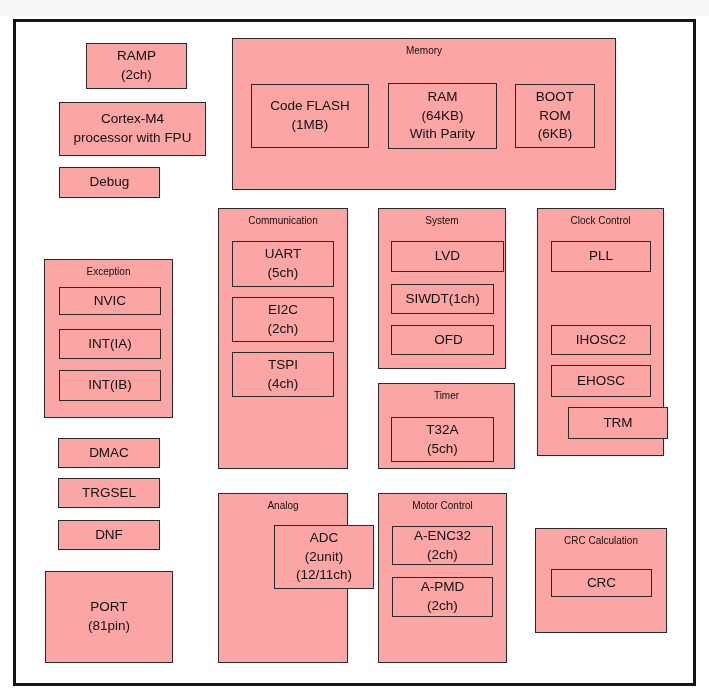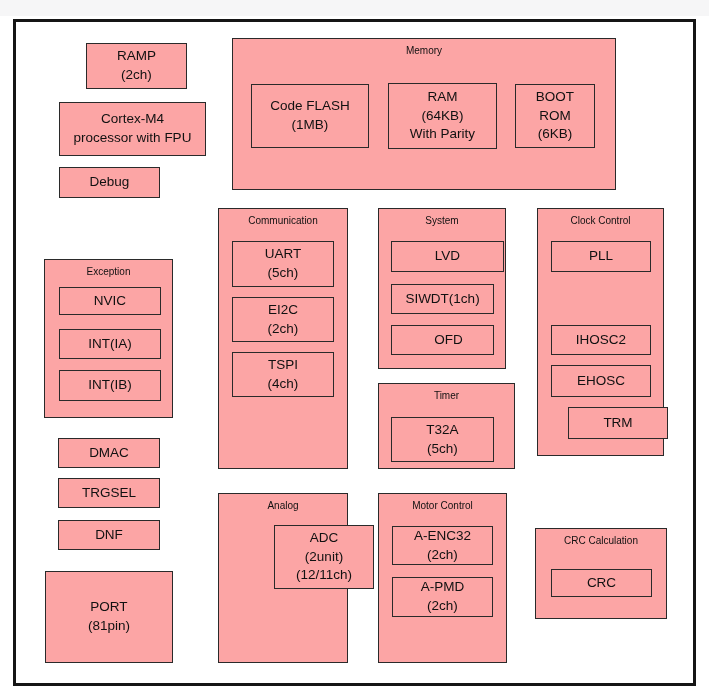--- a/index.html
+++ b/index.html
@@ -137,17 +137,17 @@
   </div>
 
   <div class="group" style="left:378px; top:493px; width:129px; height:170px;">
     <div class="group-title">Motor Control</div>
     <div class="box" style="left:13px; top:32px; width:101px; height:39px;">A-ENC32
 (2ch)</div>
     <div class="box" style="left:13px; top:83px; width:101px; height:40px;">A-PMD
 (2ch)</div>
   </div>
 
-  <div class="group" style="left:535px; top:528px; width:132px; height:91px;">
+  <div class="group" style="left:535px; top:528px; width:132px; height:105px;">
     <div class="group-title">CRC Calculation</div>
     <div class="box" style="left:15px; top:40px; width:101px; height:28px;">CRC</div>
   </div>
 </div>
 
 </body></html>

